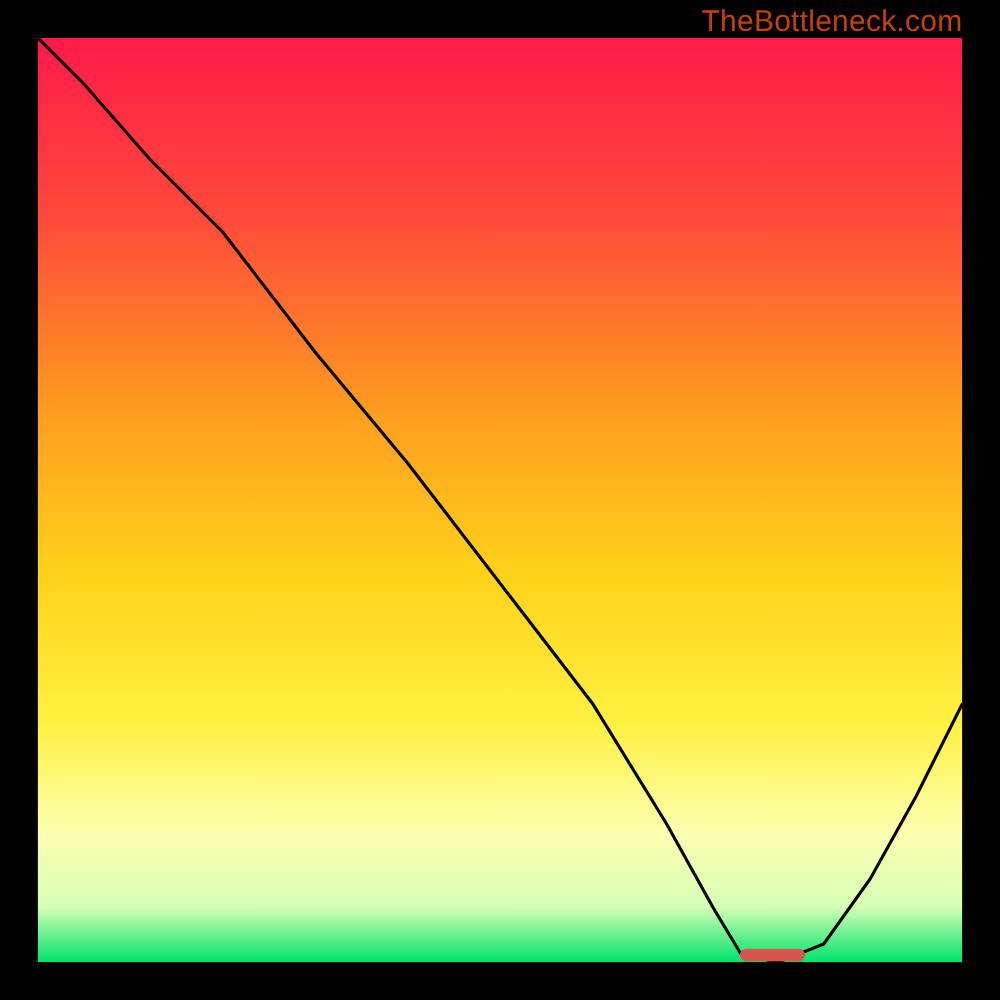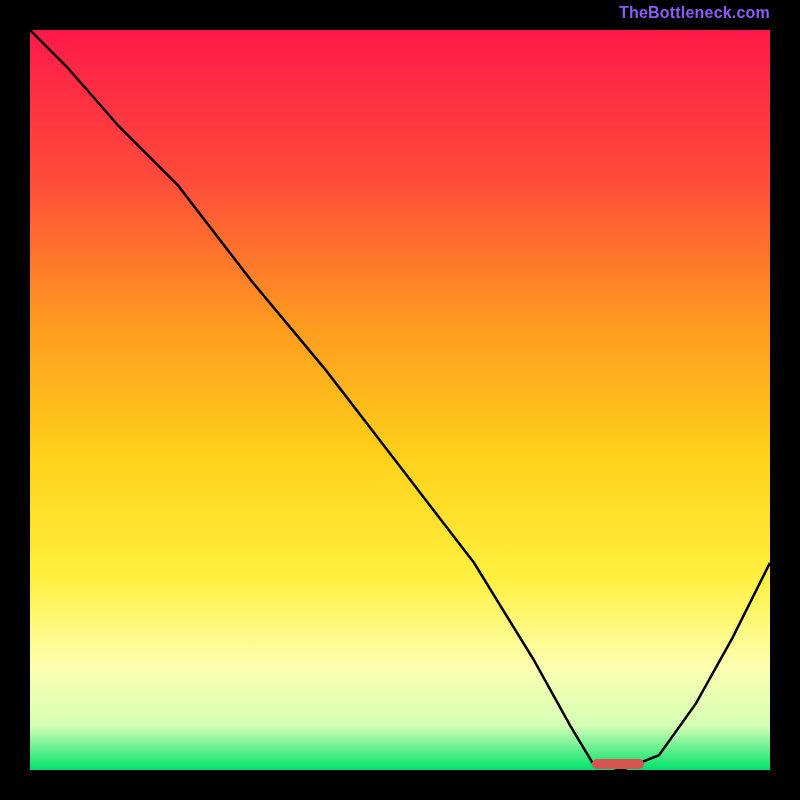--- a/index.html
+++ b/index.html
@@ -31,23 +31,23 @@
   .curve-svg {
     position: absolute;
     left: 0; top: 0;
     width: 740px;
     height: 740px;
   }
   .watermark {
     position: absolute;
     top: 4px;
     right: 30px;
-    color: #8b5cf6;
-    font-size: 16px;
-    font-weight: bold;
+    color: #c2410c;
+    font-size: 24px;
+    font-weight: normal;
     letter-spacing: 0.2px;
   }
   .marker {
     position: absolute;
     height: 10px;
     border-radius: 5px;
     background: #d9534f;
   }
 </style>
 </head>

